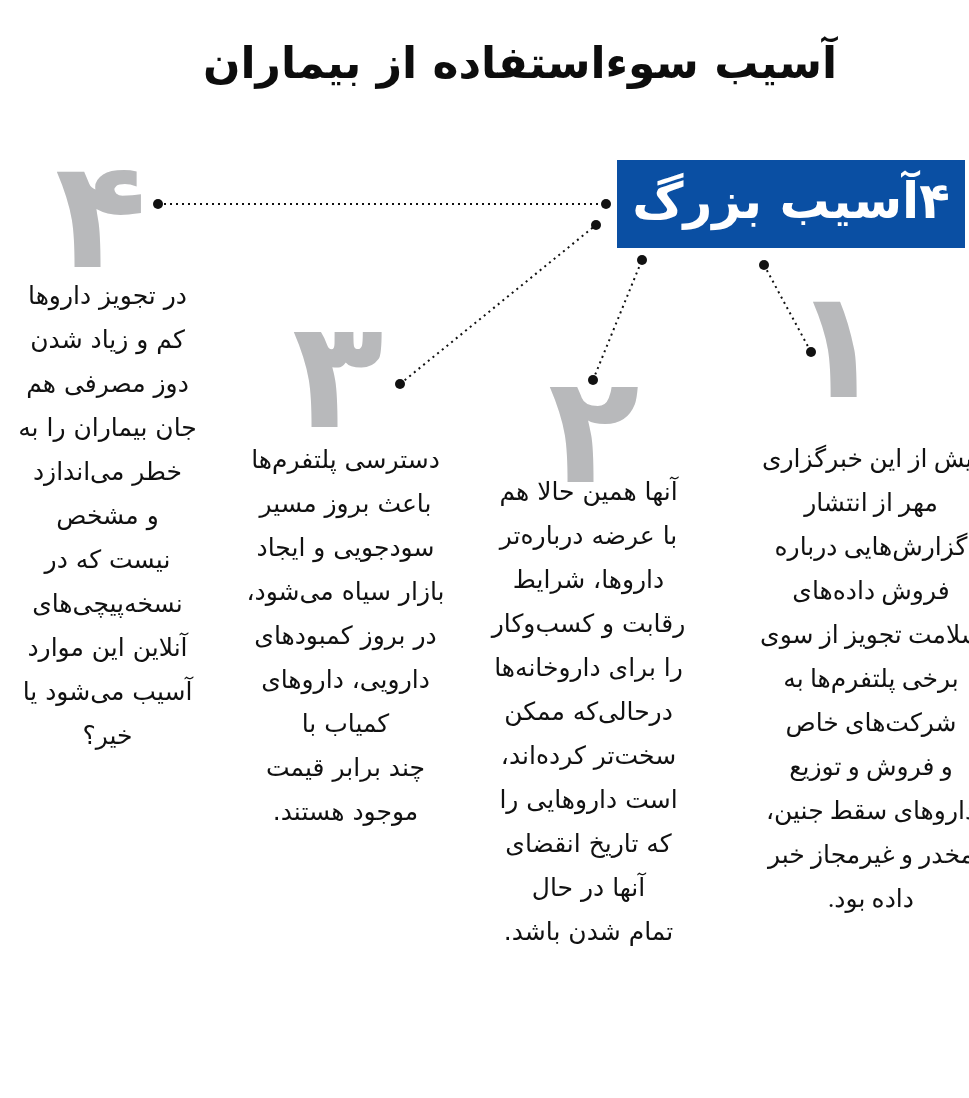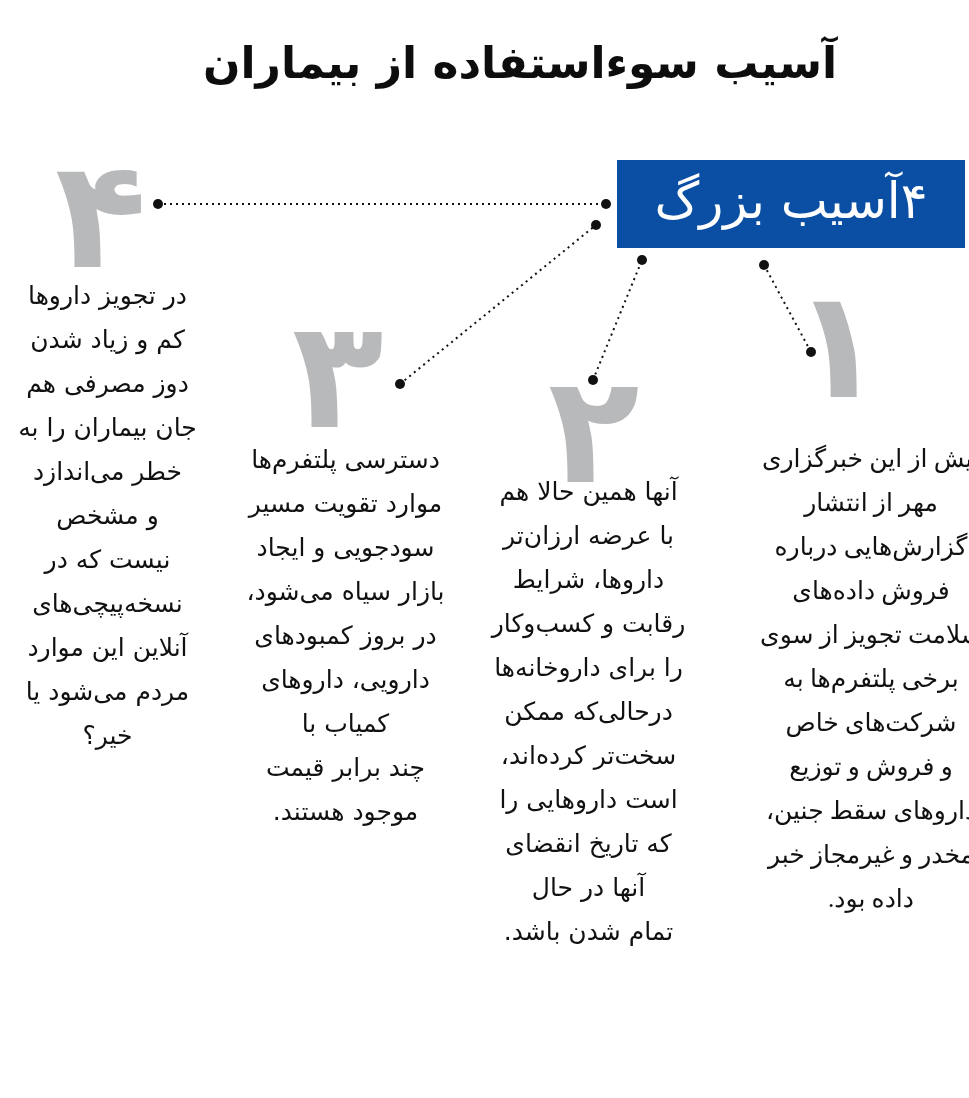--- a/index.html
+++ b/index.html
@@ -32,21 +32,21 @@
     left: 617px;
     top: 160px;
     width: 348px;
     height: 88px;
     background: #0a4fa3;
     color: #ffffff;
     display: flex;
     align-items: center;
     justify-content: center;
     font-size: 50px;
-    font-weight: normal;
+    font-weight: bold;
     line-height: 1;
     padding-bottom: 6px;
     box-sizing: border-box;
   }
   .num {
     position: absolute;
     font-family: "DejaVu Sans", sans-serif;
     font-weight: bold;
     color: #b8b9bb;
     line-height: 1;
@@ -120,49 +120,49 @@
   <p>برخی پلتفرم‌ها به</p>
   <p>شرکت‌های خاص</p>
   <p>و فروش و توزیع</p>
   <p>داروهای سقط جنین،</p>
   <p>مخدر و غیرمجاز خبر</p>
   <p>داده بود.</p>
 </div>
 
 <div class="col col-2">
   <p>آنها همین حالا هم</p>
-  <p>با عرضه ارزان‌تر</p>
+  <p>با عرضه درباره‌تر</p>
   <p>داروها، شرایط</p>
   <p>رقابت و کسب‌وکار</p>
   <p>را برای داروخانه‌ها</p>
   <p>درحالی‌که ممکن</p>
   <p>سخت‌تر کرده‌اند،</p>
   <p>است داروهایی را</p>
   <p>که تاریخ انقضای</p>
   <p>آنها در حال</p>
   <p>تمام شدن باشد.</p>
 </div>
 
 <div class="col col-3">
   <p>دسترسی پلتفرم‌ها</p>
-  <p>موارد تقویت مسیر</p>
+  <p>باعث بروز مسیر</p>
   <p>سودجویی و ایجاد</p>
   <p>بازار سیاه می‌شود،</p>
   <p>در بروز کمبودهای</p>
   <p>دارویی، داروهای</p>
   <p>کمیاب با</p>
   <p>چند برابر قیمت</p>
   <p>موجود هستند.</p>
 </div>
 
 <div class="col col-4">
   <p>در تجویز داروها</p>
   <p>کم و زیاد شدن</p>
   <p>دوز مصرفی هم</p>
   <p>جان بیماران را به</p>
   <p>خطر می‌اندازد</p>
   <p>و مشخص</p>
   <p>نیست که در</p>
   <p>نسخه‌پیچی‌های</p>
   <p>آنلاین این موارد</p>
-  <p>مردم می‌شود یا</p>
+  <p>آسیب می‌شود یا</p>
   <p>خیر؟</p>
 </div>
 
 </body></html>

